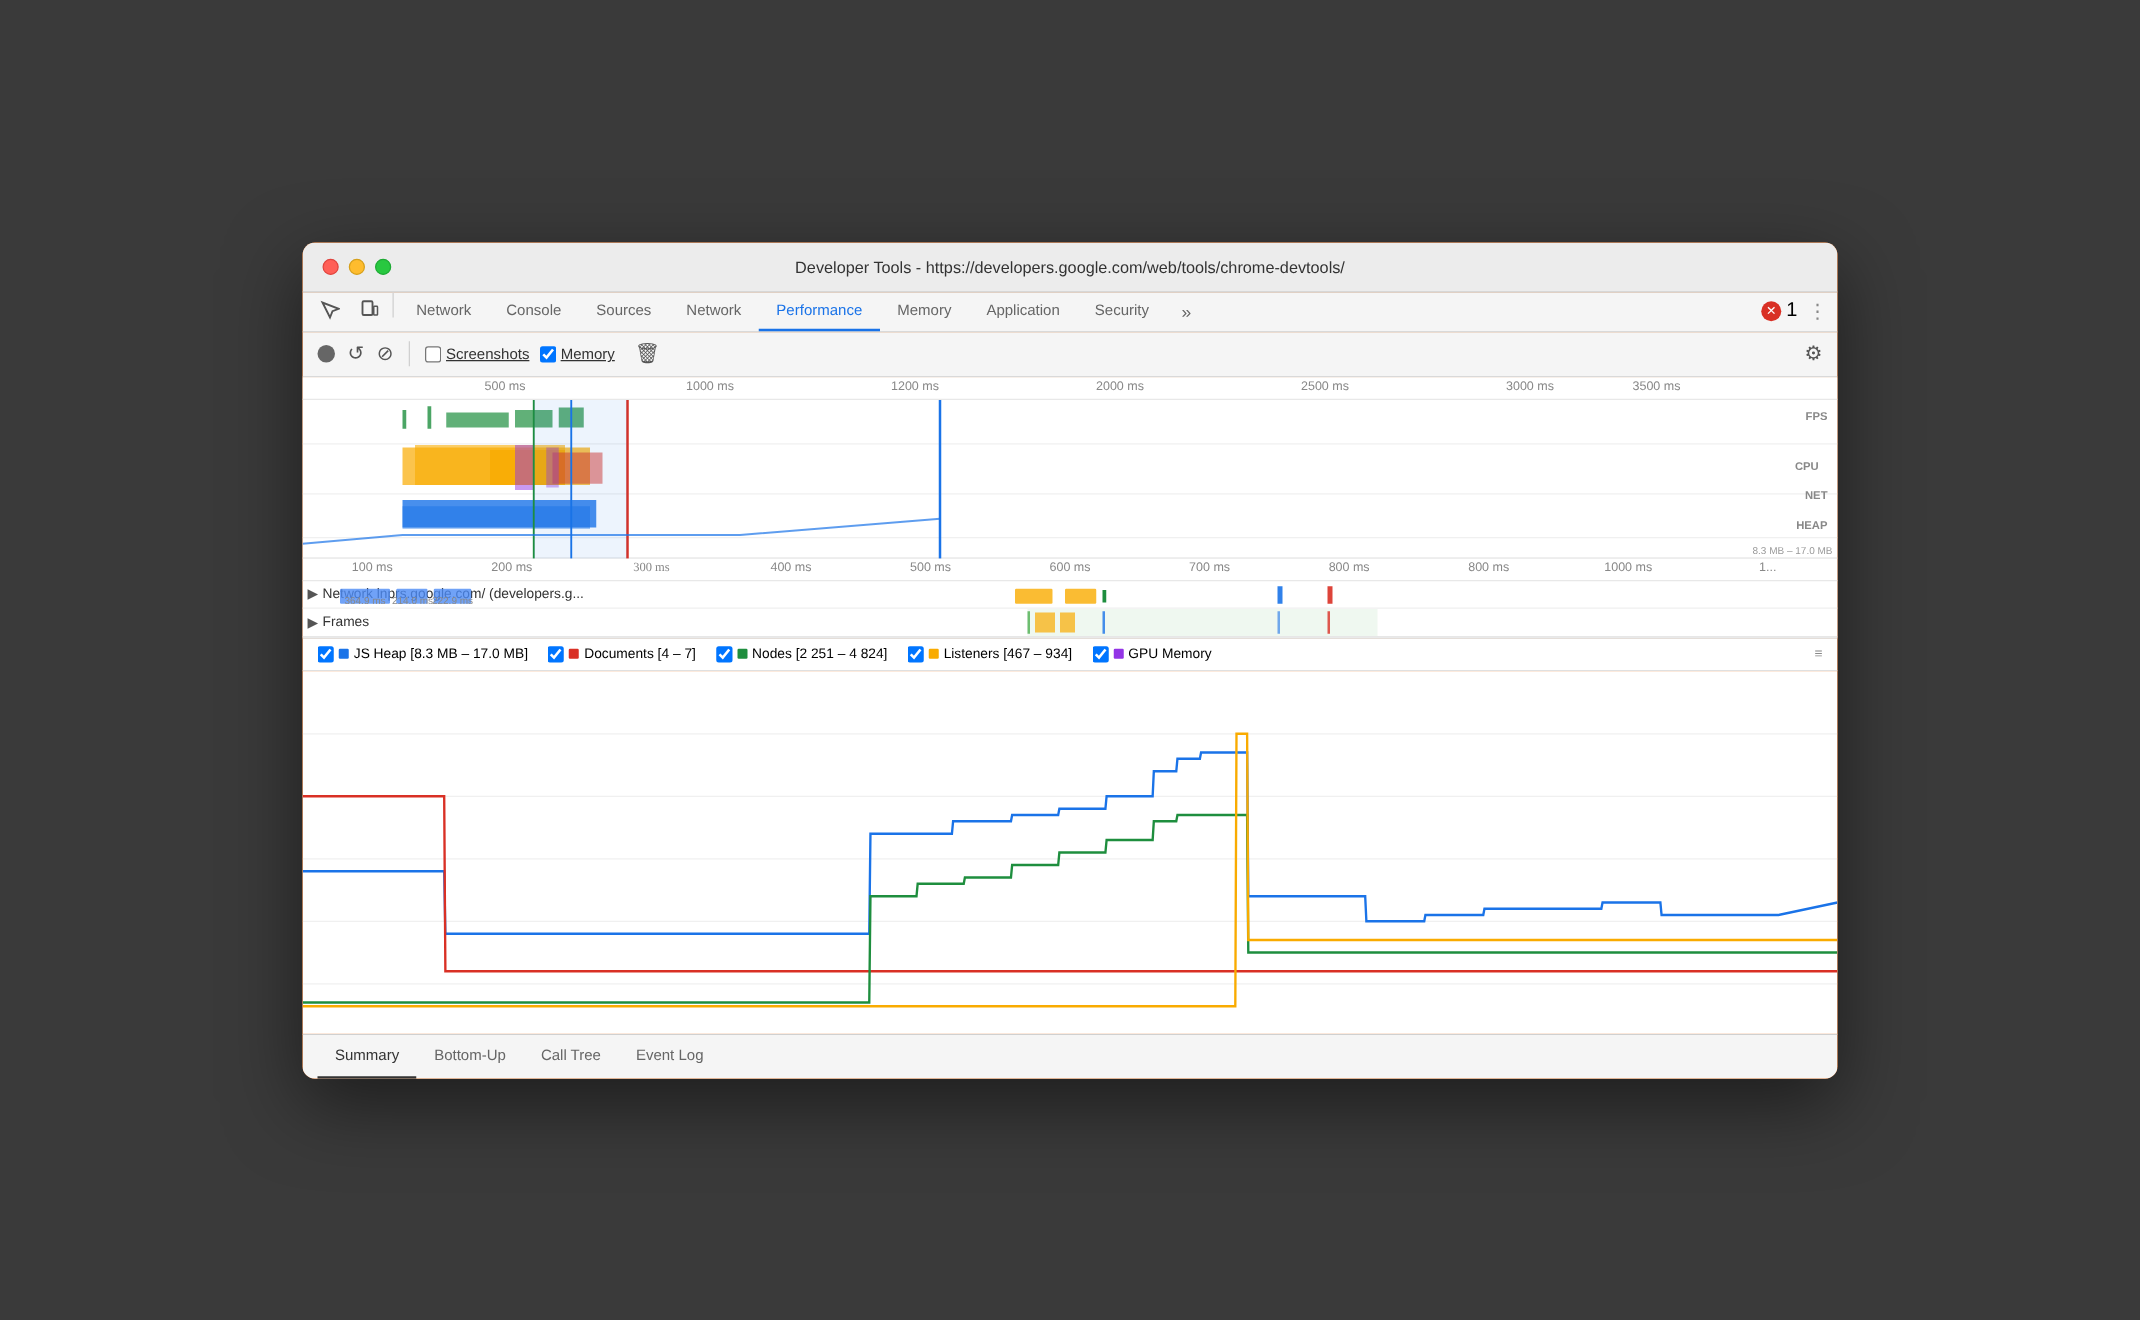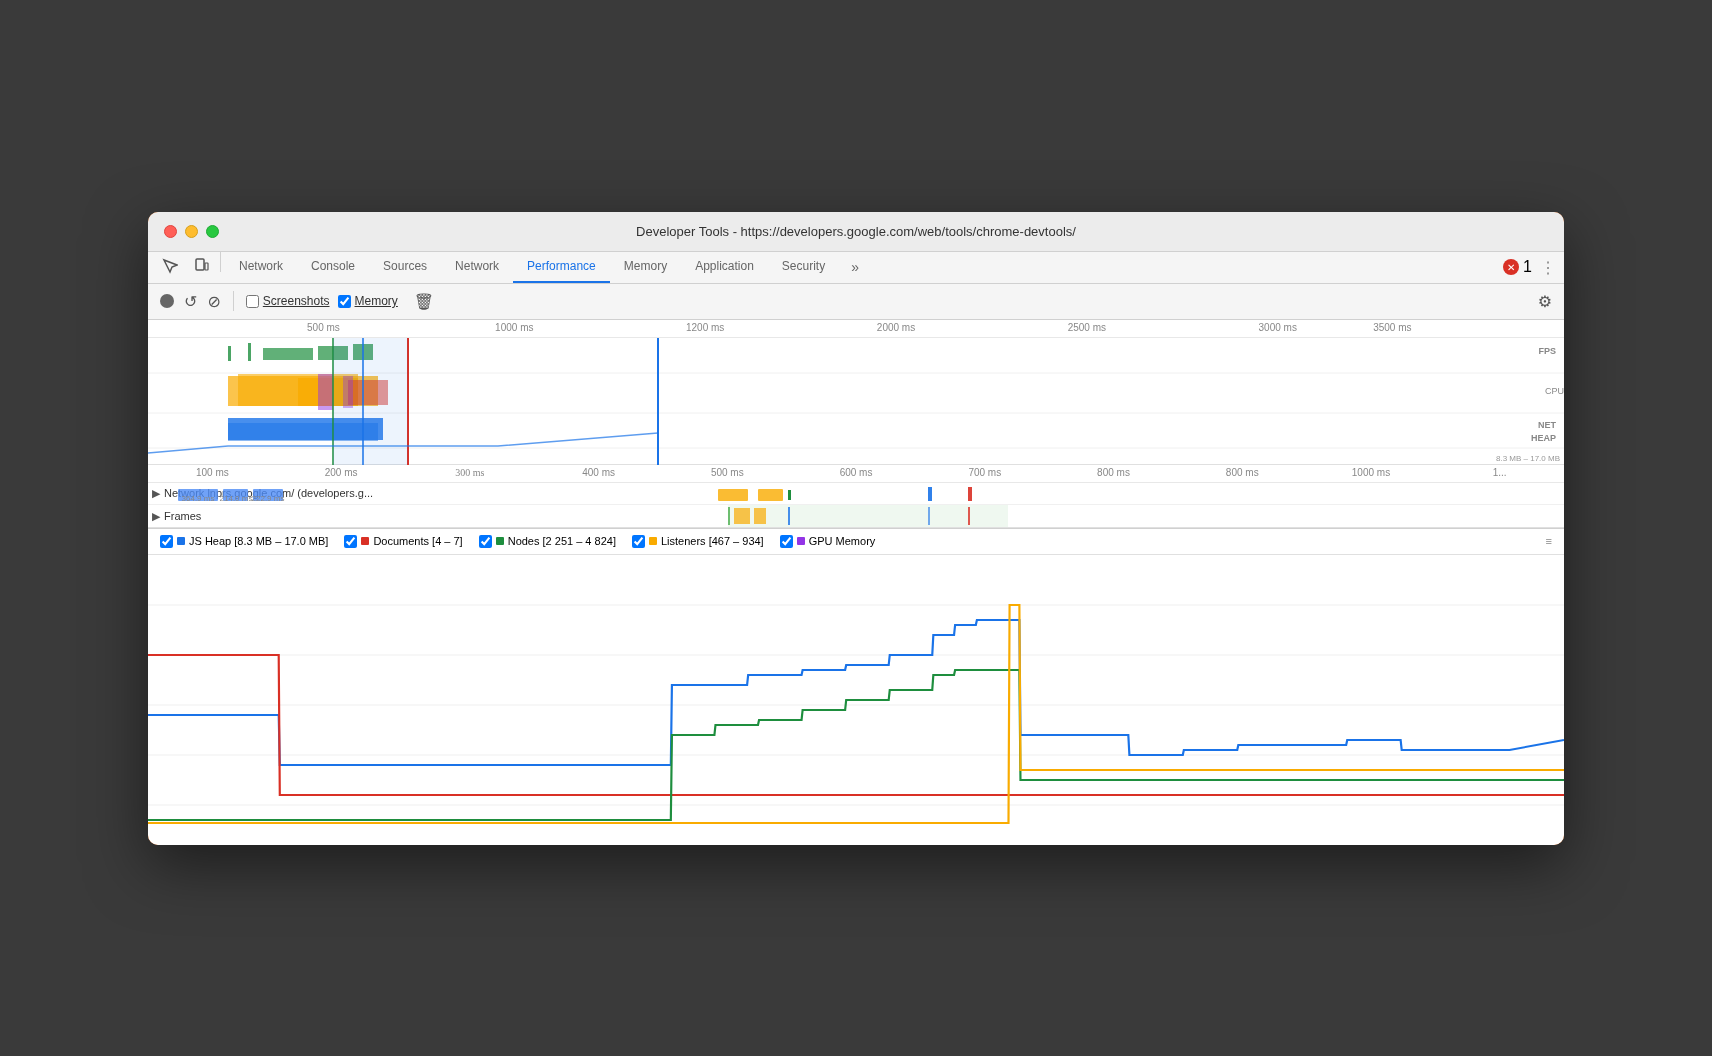--- a/index.html
+++ b/index.html
@@ -5,21 +5,21 @@
     * { box-sizing: border-box; margin: 0; padding: 0; }
     body {
       background: #3a3a3a;
       display: flex;
       justify-content: center;
       align-items: center;
       min-height: 100vh;
       font-family: -apple-system, BlinkMacSystemFont, 'Helvetica Neue', Arial, sans-serif;
     }
     .window {
-      width: 1416px;
+      width: 1228px;
       background: #f97316;
       border-radius: 10px;
       box-shadow: 0 20px 60px rgba(0,0,0,0.5);
       overflow: hidden;
     }
     .titlebar {
       background: #ececec;
       height: 40px;
       display: flex;
       align-items: center;
@@ -312,22 +312,22 @@
           <line x1="185" y1="0" x2="185" y2="127" stroke="#1e8e3e" stroke-width="1.5"></line>
 
           <rect x="185" y="0" width="75" height="127" fill="#1a73e8" opacity="0.08"></rect>
 
           <line x1="510" y1="0" x2="510" y2="127" stroke="#1a73e8" stroke-width="2"></line>
 
           <polyline points="0,115 80,108 215,108 350,108 510,95" fill="none" stroke="#1a73e8" stroke-width="1.5" opacity="0.7"></polyline>
         </svg>
 
         <div style="position:absolute;right:8px;top:8px;font-size:9px;color:#888;font-weight:600;">FPS</div>
-        <div style="position:absolute;right:0;top:48px;font-size:9px;color:#888;font-weight:400;">CPU</div>
-        <div style="position:absolute;right:8px;top:82px;font-size:9px;color:#888;font-weight:600;">NET</div>
+        <div style="position:absolute;right:15px;top:48px;font-size:9px;color:#888;font-weight:700;">CPU</div>
+        <div style="position:absolute;right:8px;top:71px;font-size:9px;color:#888;font-weight:600;">NET</div>
         <div style="position:absolute;right:8px;top:95px;font-size:9px;color:#888;font-weight:600;">HEAP</div>
         <div style="position:absolute;right:4px;bottom:2px;font-size:8px;color:#999;">8.3 MB – 17.0 MB</div>
       </div>
     </div>
 
     <div style="position:relative; background:white; border-bottom: 1px solid #e0e0e0;">
 
       <div style="display:flex; padding: 2px 0 0 0; height:18px; border-bottom:1px solid #e8e8e8;">
         <div style="flex:1; font-size:10px; color:#888; text-align:center;">100 ms</div>
         <div style="flex:1; font-size:10px; color:#888; text-align:center;">200 ms</div>
@@ -427,13 +427,19 @@
       <polyline points="0,160 120,160 121,210 480,210 481,130 550,130 551,120 600,120 601,115 640,115 641,110 680,110 681,100 720,100 721,80 740,80 741,70 760,70 761,65 800,65 801,180 900,180 901,200 950,200 951,195 1000,195 1001,190 1050,190 1100,190 1101,185 1150,185 1151,195 1200,195 1250,195 1300,185" fill="none" stroke="#1a73e8" stroke-width="2"></polyline>
 
       <polyline points="0,100 120,100 121,240 480,240 481,240 800,240 801,240 1300,240" fill="none" stroke="#d93025" stroke-width="2"></polyline>
 
       <polyline points="0,265 480,265 481,180 520,180 521,170 560,170 561,165 600,165 601,155 640,155 641,145 680,145 681,135 720,135 721,120 740,120 741,115 760,115 800,115 801,225 900,225 950,225 1300,225" fill="none" stroke="#1e8e3e" stroke-width="2"></polyline>
 
       <polyline points="0,268 480,268 481,268 790,268 791,50 800,50 801,215 900,215 1300,215" fill="none" stroke="#f9ab00" stroke-width="2"></polyline>
     </svg>
   </div>
 
+  <div class="bottom-tabs">
+    <div class="bottom-tab active">Summary</div>
+    <div class="bottom-tab">Bottom-Up</div>
+    <div class="bottom-tab">Call Tree</div>
+    <div class="bottom-tab">Event Log</div>
+  </div>
 </div>
 
 </body></html>

